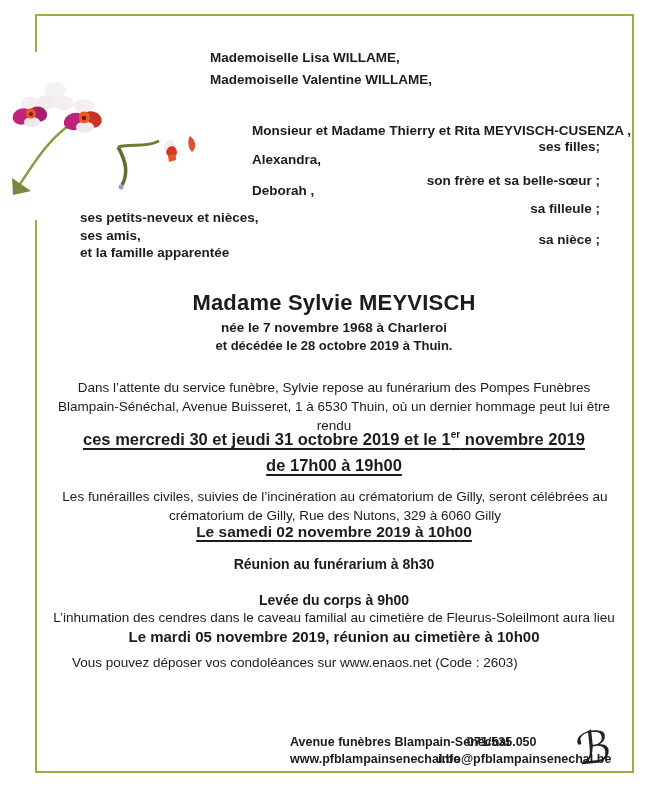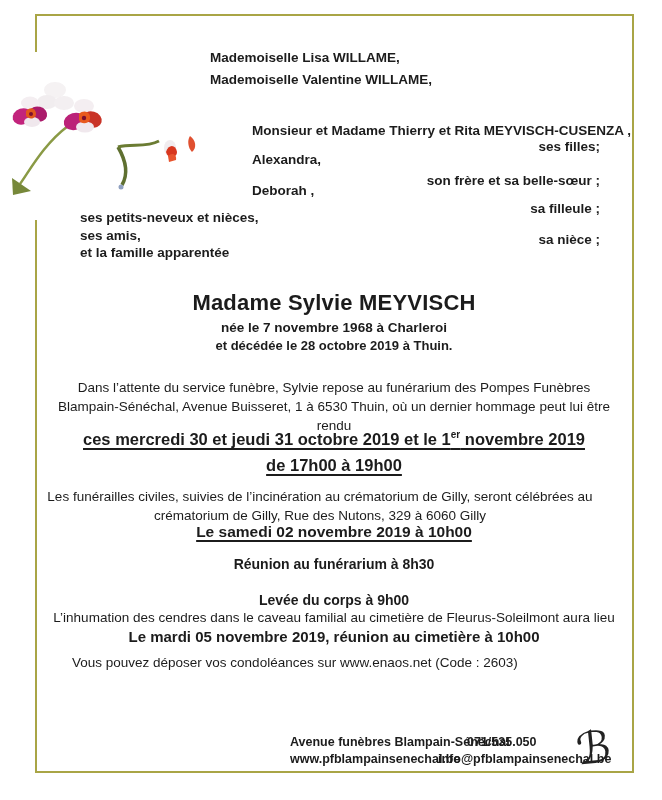--- a/index.html
+++ b/index.html
@@ -82,21 +82,21 @@
   .em-underline {
     font-size: 16.5px;
     font-weight: 700;
     text-decoration: underline;
     text-decoration-thickness: 1.5px;
     text-underline-offset: 3px;
   }
   .visitation-dates { top: 429px; }
   .visitation-dates sup { font-size: 10px; }
   .visitation-hours { top: 456px; }
-  .funeral-intro { top: 487px; left: 44px; width: 552px; }
+  .funeral-intro { top: 487px; left: 59px; width: 552px; }
   .funeral-date {
     top: 523px;
     font-size: 15.5px;
   }
   .em-bold {
     font-size: 14px;
     font-weight: 700;
   }
   .funeral-meeting   { top: 556px; }
   .funeral-departure { top: 586px; margin-top: 6px; }

